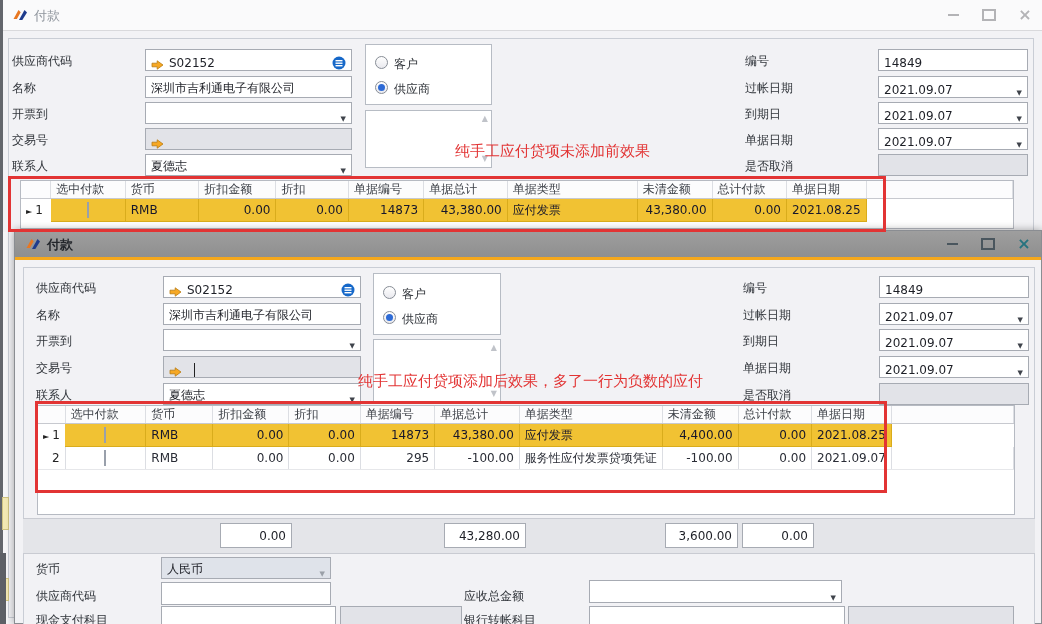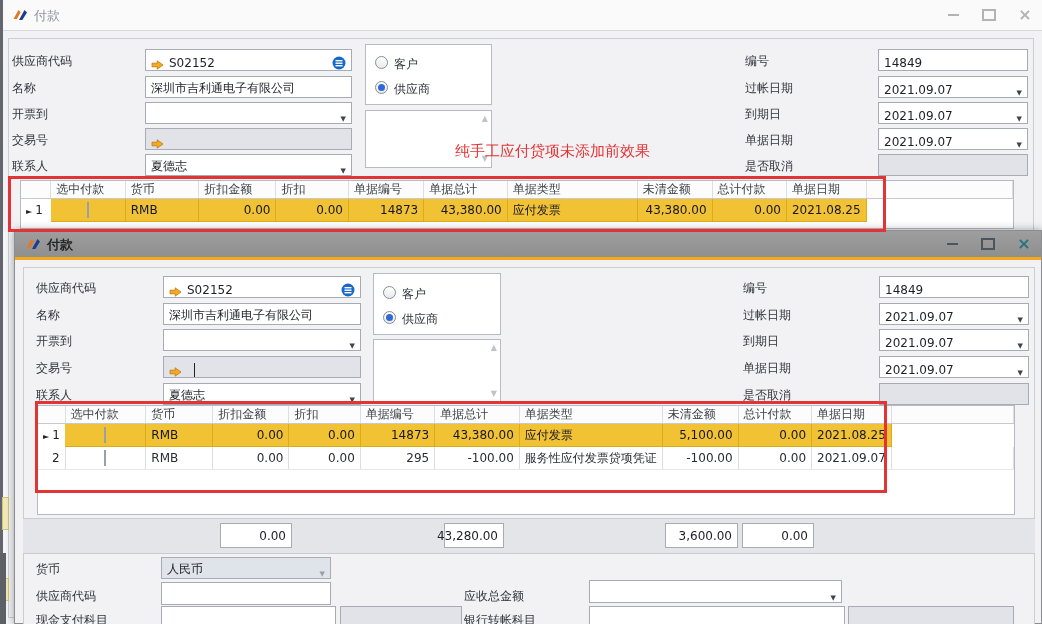--- a/index.html
+++ b/index.html
@@ -292,20 +292,21 @@
       <span class="caret">▼</span>
     </div>
     <span class="lb" style="left:728px;top:129px;">单据日期</span>
     <div class="fld" style="left:864px;top:125px;width:150px;">
       <span>2021.09.07</span>
       <span class="caret">▼</span>
     </div>
     <span class="lb" style="left:728px;top:156px;">是否取消</span>
     <div class="fld dis" style="left:864px;top:152px;width:150px;"></div>
 
+    <span class="anno" style="left:343px;top:141px;">纯手工应付贷项添加后效果，多了一行为负数的应付</span>
 
     <div class="tblwrap" style="left:22px;top:174px;width:976px;height:108px;">
       <table class="grid">
         <colgroup>
           <col style="width:26px">
             <col style="width:83px">
             <col style="width:70px">
             <col style="width:78px">
             <col style="width:75px">
             <col style="width:76px">
@@ -333,21 +334,21 @@
         </tr>
         <tr class="hl">
           <td class="filler" style="background:#fff;color:#222;"><span class="marker">►</span><span>1</span></td>
           <td class="ctr"><span class="cb sel"></span></td>
           <td>RMB</td>
           <td class="num">0.00</td>
           <td class="num">0.00</td>
           <td class="num">14873</td>
           <td class="num">43,380.00</td>
           <td>应付发票</td>
-          <td class="num">5,100.00</td>
+          <td class="num">4,400.00</td>
           <td class="num">0.00</td>
           <td>2021.08.25</td>
           <td class="filler"></td>
         </tr>
         <tr class="plain">
           <td style="color:#222;padding-left:14px;"><span>2</span></td>
           <td class="ctr"><span class="cb"></span></td>
           <td>RMB</td>
           <td class="num">0.00</td>
           <td class="num">0.00</td>
@@ -359,21 +360,21 @@
           <td>2021.09.07</td>
           <td class="filler"></td>
         </tr>
       </tbody>
         </table>
     </div>
     <div class="redbox" style="left:20px;top:170px;width:846px;height:86px;"></div>
 
     <div class="r" style="left:8px;top:287px;width:1012px;height:36px;background:#e4e5e9;border-top:1px solid #c9cbd2;border-bottom:1px solid #c9cbd2;"></div>
     <div class="totbox" style="left:205px;top:292px;width:72px;">0.00</div>
-    <div class="totbox" style="left:429px;top:292px;width:60px;">43,280.00</div>
+    <div class="totbox" style="left:429px;top:292px;width:82px;">43,280.00</div>
     <div class="totbox" style="left:650px;top:292px;width:73px;">3,600.00</div>
     <div class="totbox" style="left:727px;top:292px;width:72px;">0.00</div>
 
     <span class="lb" style="left:21px;top:330px;">货币</span>
     <div class="fld disblue" style="left:146px;top:326px;width:170px;">
       <span>人民币</span>
       <span class="caret dim">▼</span>
     </div>
 
     <span class="lb" style="left:21px;top:357px;">供应商代码</span>

